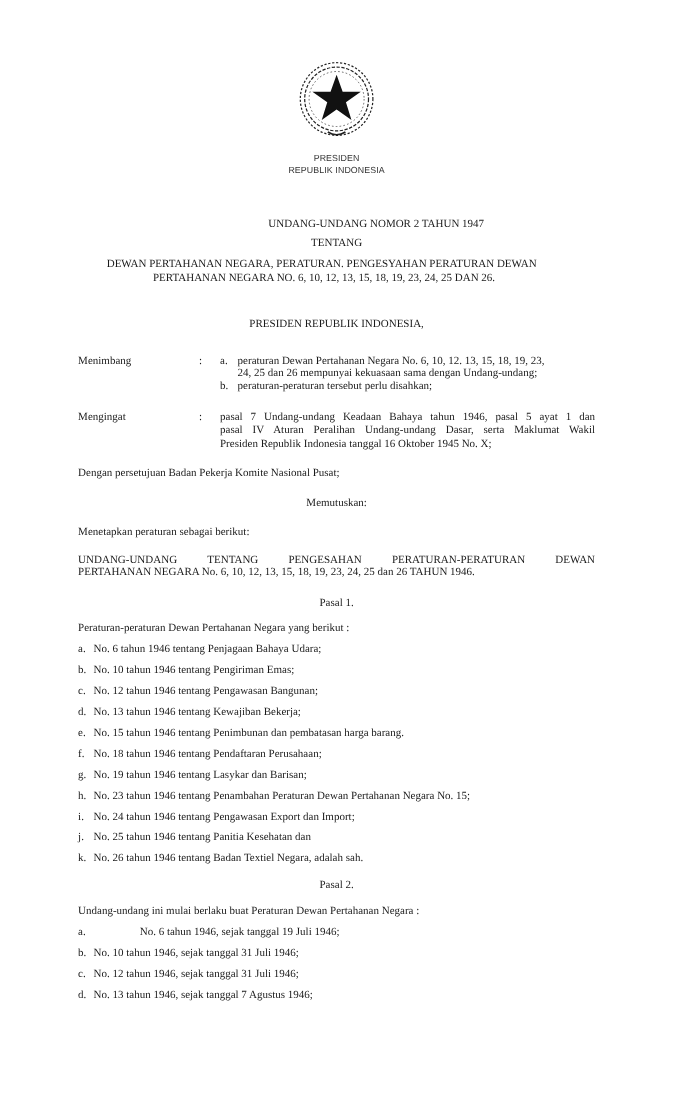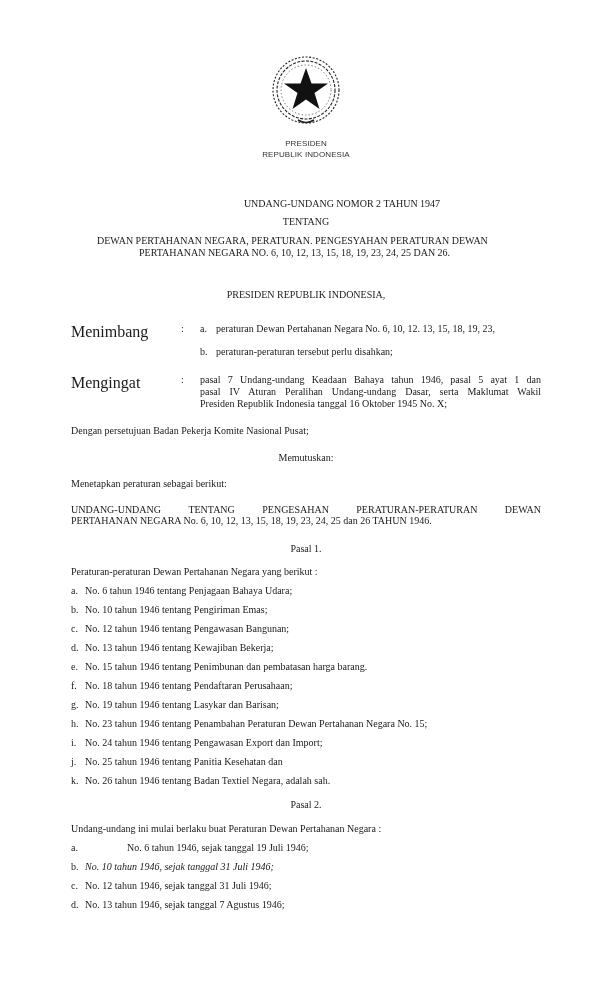--- a/index.html
+++ b/index.html
@@ -6,21 +6,21 @@
   body { width: 612px; height: 1008px; position: relative; overflow: hidden;
          font-family: "Liberation Serif", "DejaVu Serif", serif; color: #1a1a1a; }
   .page { position: absolute; left: 0; top: 0; width: 508px; height: 1008px; }
   .emblem { position: absolute; left: 268px; top: 52px; width: 76px; height: 76px; }
   .header-text { position: absolute; left: 0; width: 612px; text-align: center;
                  font-family: "Liberation Sans", "DejaVu Sans", sans-serif; font-size: 8px;
                  color: #333; letter-spacing: 0.1px; }
   .ctr { position: absolute; left: 0; width: 612px; text-align: center; font-size: 10px; }
   .line { position: absolute; font-size: 10px; white-space: nowrap; }
   .just { position: absolute; font-size: 10px; text-align: justify; text-align-last: justify; }
-  .lbl { position: absolute; left: 71px; font-size: 16px; }
+  .lbl { position: absolute; left: 71px; font-size: 10px; }
   .colon { position: absolute; left: 181px; font-size: 10px; }
 </style>
 </head>
 <body>
 
 <div class="page">
 
   <svg class="emblem" viewBox="0 0 76 76">
     <g fill="none" stroke="#222" stroke-width="1.1">
       <circle cx="38" cy="38" r="33" stroke-dasharray="2 1.6"></circle>
@@ -37,20 +37,21 @@
   <div class="ctr" style="top:198px;margin-left:36px;">UNDANG-UNDANG NOMOR 2 TAHUN 1947</div>
   <div class="ctr" style="top:216px;">TENTANG</div>
   <div class="line" style="left:97px; top:235px;">DEWAN PERTAHANAN NEGARA, PERATURAN. PENGESYAHAN PERATURAN DEWAN</div>
   <div class="line" style="left:139px; top:247px;">PERTAHANAN NEGARA NO. 6, 10, 12, 13, 15, 18, 19, 23, 24, 25 DAN 26.</div>
   <div class="ctr" style="top:289px;">PRESIDEN REPUBLIK INDONESIA,</div>
 
   <div class="lbl" style="top:323px;">Menimbang</div>
   <div class="colon" style="top:323px;">:</div>
   <div class="line" style="left:200px; top:323px;">a.</div>
   <div class="line" style="left:216px; top:323px;">peraturan Dewan Pertahanan Negara No. 6, 10, 12. 13, 15, 18, 19, 23,</div>
+  <div class="line" style="left:216px; top:334px;">24, 25 dan 26 mempunyai kekuasaan sama dengan Undang-undang;</div>
   <div class="line" style="left:200px; top:346px;">b.</div>
   <div class="line" style="left:216px; top:346px;">peraturan-peraturan tersebut perlu disahkan;</div>
 
   <div class="lbl" style="top:374px;">Mengingat</div>
   <div class="colon" style="top:374px;">:</div>
   <div class="just" style="left:200px; width:341px; top:374px;">pasal 7 Undang-undang Keadaan Bahaya tahun 1946, pasal 5 ayat 1 dan</div>
   <div class="just" style="left:200px; width:341px; top:386px;">pasal IV Aturan Peralihan Undang-undang Dasar, serta Maklumat Wakil</div>
   <div class="line" style="left:200px; top:398px;">Presiden Republik Indonesia tanggal 16 Oktober 1945 No. X;</div>
 
   <div class="line" style="left:71px; top:425px;">Dengan persetujuan Badan Pekerja Komite Nasional Pusat;</div>
@@ -91,19 +92,19 @@
   <div class="line" style="left:85px; top:756px;">No. 25 tahun 1946 tentang Panitia Kesehatan dan</div>
   <div class="line" style="left:71px; top:775px;">k.</div>
   <div class="line" style="left:85px; top:775px;">No. 26 tahun 1946 tentang Badan Textiel Negara, adalah sah.</div>
 
   <div class="ctr" style="top:799px;">Pasal 2.</div>
   <div class="line" style="left:71px; top:823px;">Undang-undang ini mulai berlaku buat Peraturan Dewan Pertahanan Negara :</div>
 
   <div class="line" style="left:71px; top:842px;">a.</div>
   <div class="line" style="left:85px; top:842px;margin-left:42px;">No.  6 tahun 1946, sejak tanggal 19 Juli 1946;</div>
   <div class="line" style="left:71px; top:861px;">b.</div>
-  <div class="line" style="left:85px; top:861px;font-style:italic;">No. 10 tahun 1946, sejak tanggal 31 Juli 1946;</div>
+  <div class="line" style="left:85px; top:861px;">No. 10 tahun 1946, sejak tanggal 31 Juli 1946;</div>
   <div class="line" style="left:71px; top:880px;">c.</div>
   <div class="line" style="left:85px; top:880px;">No. 12 tahun 1946, sejak tanggal 31 Juli 1946;</div>
   <div class="line" style="left:71px; top:899px;">d.</div>
   <div class="line" style="left:85px; top:899px;">No. 13 tahun 1946, sejak tanggal  7 Agustus 1946;</div>
 
 </div>
 
 </body></html>

